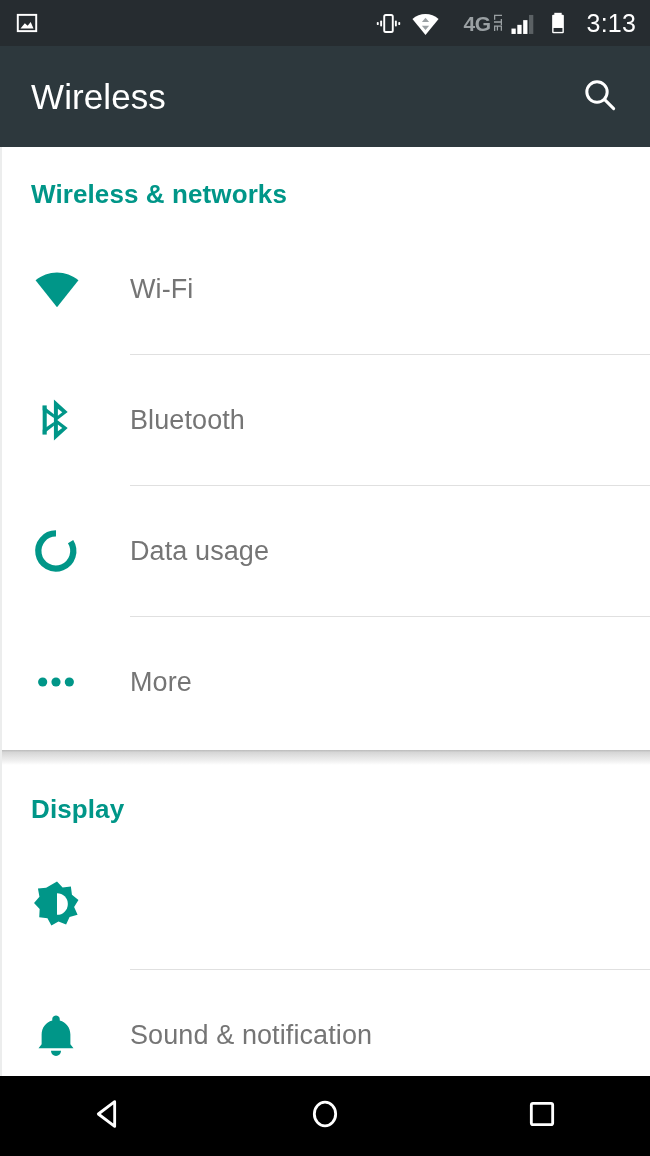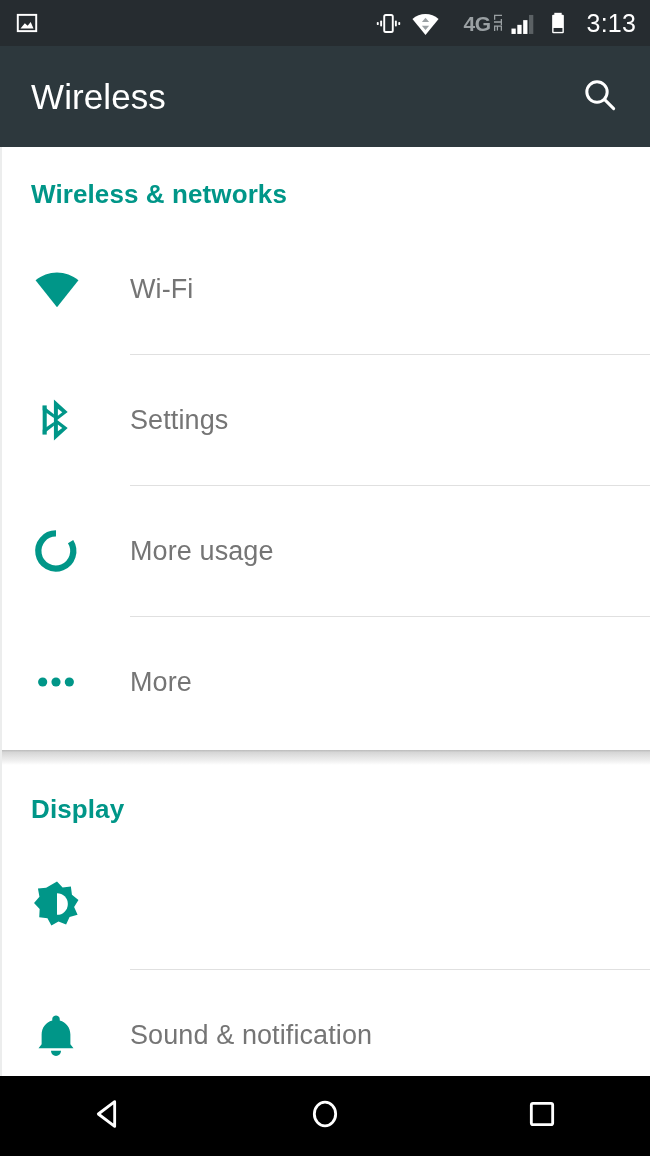--- a/index.html
+++ b/index.html
@@ -274,31 +274,31 @@
       <div class="row-icon">
         <svg width="50" height="50" viewBox="0 0 24 24">
           <path d="M11.0 2.2 L17.6 8.2 L12.6 12.0 L17.6 15.8 L11.0 21.8 Z
                    M12.9 6.6 L12.9 9.9 L15.0 8.3 Z
                    M12.9 14.1 L12.9 17.4 L15.0 15.8 Z" fill="#009688" fill-rule="evenodd"></path>
           <rect x="5.6" y="5.0" width="1.95" height="14.0" fill="#009688"></rect>
           <path d="M5.6 5.0 L11.0 9.2 L11.0 11.0 L5.6 7.3 Z" fill="#009688"></path>
           <path d="M5.6 19.0 L11.0 14.8 L11.0 13.0 L5.6 16.7 Z" fill="#009688"></path>
         </svg>
       </div>
-      <div class="row-label">Settings</div>
+      <div class="row-label">Bluetooth</div>
     </div>
     <div class="row-divider"></div>
 
     <div class="list-row">
       <div class="row-icon">
         <svg width="50" height="50" viewBox="0 0 24 24">
           <path d="M12 3.6 A8.4 8.4 0 1 0 19.0 7.5" fill="none" stroke="#009688" stroke-width="3.0" stroke-linecap="butt"></path>
         </svg>
       </div>
-      <div class="row-label">More usage</div>
+      <div class="row-label">Data usage</div>
     </div>
     <div class="row-divider"></div>
 
     <div class="list-row">
       <div class="row-icon">
         <svg width="50" height="50" viewBox="0 0 24 24">
           <circle cx="5.6" cy="12" r="2.2" fill="#009688"></circle>
           <circle cx="12.0" cy="12" r="2.2" fill="#009688"></circle>
           <circle cx="18.4" cy="12" r="2.2" fill="#009688"></circle>
         </svg>

